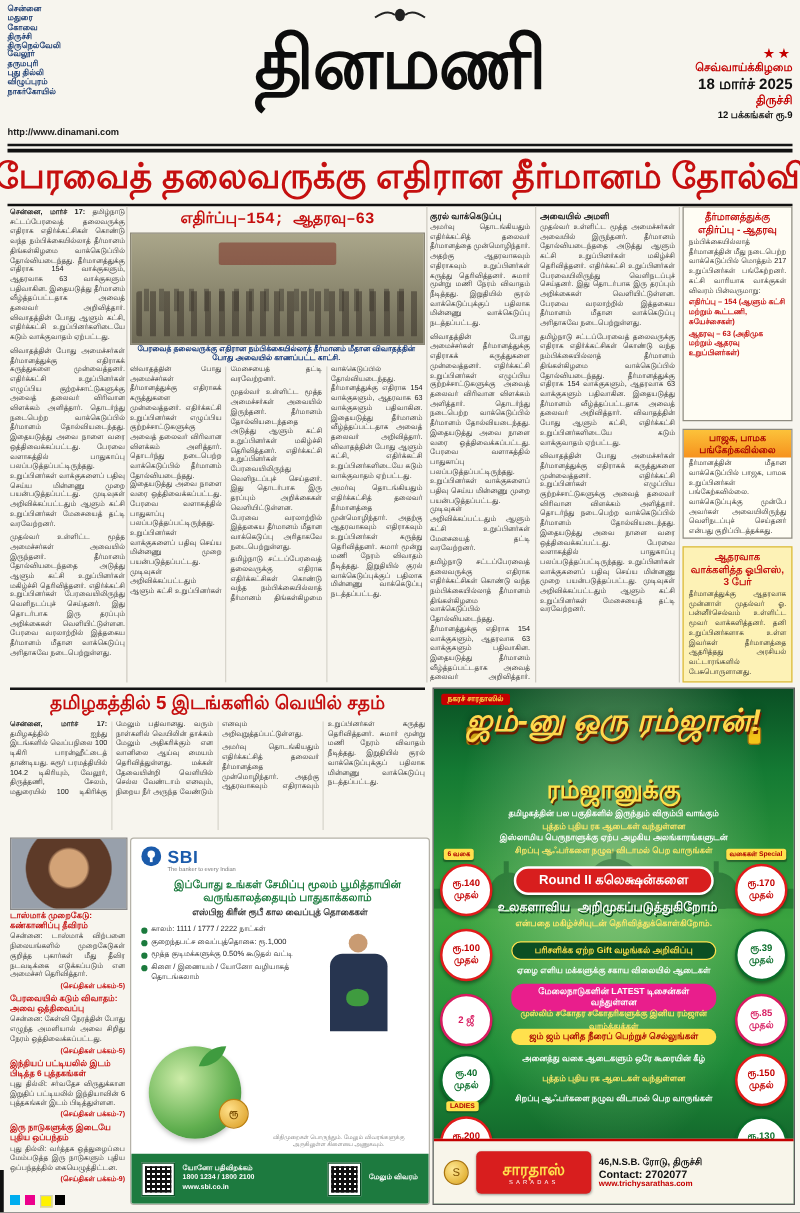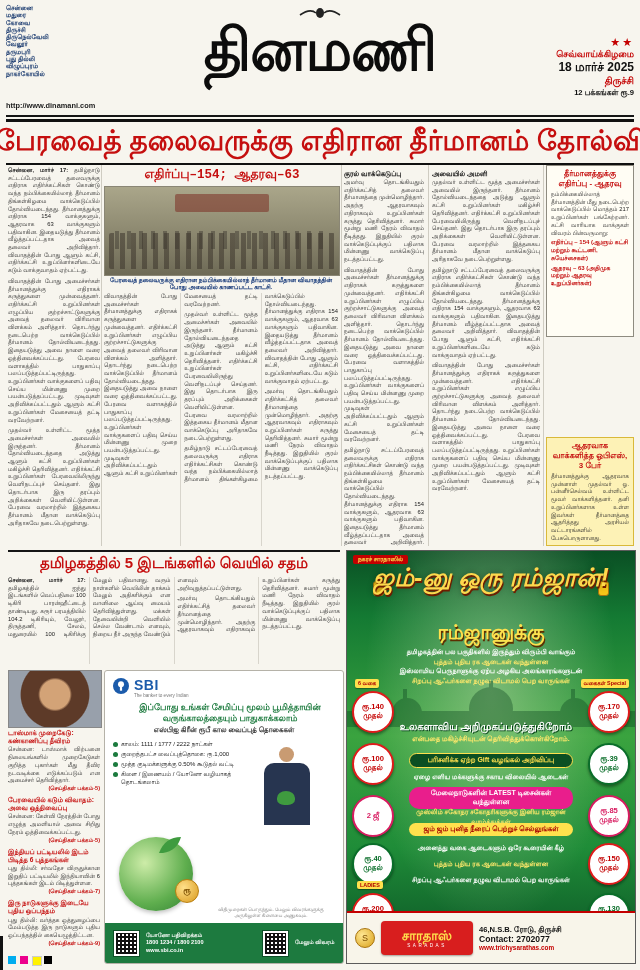--- a/index.html
+++ b/index.html
@@ -212,20 +212,24 @@
   <div class="vr" style="left:428px;top:165px;height:381px;"></div>
   <div class="vr" style="left:543px;top:165px;height:381px;"></div>
 
   <div class="abs sbox" style="left:546px;top:165px;width:88px;height:172px;box-sizing:border-box;">
     <div class="t">தீர்மானத்துக்கு எதிர்ப்பு - ஆதரவு</div>
     <div class="tiny just">நம்பிக்கையில்லாத் தீர்மானத்தின் மீது நடைபெற்ற வாக்கெடுப்பில் மொத்தம் 217 உறுப்பினர்கள் பங்கேற்றனர். கட்சி வாரியாக வாக்குகள் விவரம் பின்வருமாறு:</div>
     <div class="stat"><b>எதிர்ப்பு – 154 (ஆளும் கட்சி மற்றும் கூட்டணி, சுயேச்சைகள்)</b></div>
     <div class="stat"><b>ஆதரவு – 63 (அதிமுக மற்றும் ஆதரவு உறுப்பினர்கள்)</b></div>
   </div>
 
+  <div class="abs sbox" style="left:546px;top:343px;width:88px;height:88px;box-sizing:border-box;">
+    <div class="sbox2-head">பாஜக, பாமக பங்கேற்கவில்லை</div>
+    <div class="tiny just">தீர்மானத்தின் மீதான வாக்கெடுப்பில் பாஜக, பாமக உறுப்பினர்கள் பங்கேற்கவில்லை. வாக்கெடுப்புக்கு முன்பே அவர்கள் அவையிலிருந்து வெளிநடப்புச் செய்தனர் என்பது குறிப்பிடத்தக்கது.</div>
+  </div>
 
   <div class="abs sbox sbox-yellow" style="left:546px;top:437px;width:88px;height:109px;box-sizing:border-box;">
     <div class="t">ஆதரவாக வாக்களித்த ஓபிஎஸ், 3 பேர்</div>
     <div class="tiny just">தீர்மானத்துக்கு ஆதரவாக முன்னாள் முதல்வர் ஓ. பன்னீர்செல்வம் உள்ளிட்ட மூவர் வாக்களித்தனர். தனி உறுப்பினர்களாக உள்ள இவர்கள் தீர்மானத்தை ஆதரித்தது அரசியல் வட்டாரங்களில் பேசுபொருளானது.</div>
   </div>
 
   <div class="abs weather-rule" style="left:8px;width:332px;top:550px;"></div>
   <div class="abs weather-head" style="left:8px;top:554px;width:332px;">தமிழகத்தில் 5 இடங்களில் வெயில் சதம்</div>
   <div class="abs tiny just cols4" style="left:8px;top:577px;width:332px;height:87px;">
     <p><span class="dl">சென்னை, மார்ச் 17:</span> <span>தமிழகத்தில் ஐந்து இடங்களில் வெப்பநிலை 100 டிகிரி பாரன்ஹீட்டைத் தாண்டியது. கரூர் பரமத்தியில் 104.2 டிகிரியும், வேலூர், திருத்தணி, சேலம், மதுரையில் 100 டிகிரிக்கு மேலும் பதிவானது. வரும் நாள்களில் வெயிலின் தாக்கம் மேலும் அதிகரிக்கும் என வானிலை ஆய்வு மையம் தெரிவித்துள்ளது. மக்கள் தேவையின்றி வெளியில் செல்ல வேண்டாம் எனவும், நிறைய நீர் அருந்த வேண்டும் எனவும் அறிவுறுத்தப்பட்டுள்ளது.</span></p>
@@ -346,21 +350,22 @@
             <circle cx="60" cy="32" r="15"></circle>
             <rect x="56" y="8" width="4" height="26"></rect>
             <circle cx="144" cy="28" r="22"></circle>
             <rect x="142" y="0" width="4" height="12"></rect>
             <circle cx="228" cy="32" r="15"></circle>
             <rect x="224" y="8" width="4" height="26"></rect>
           </g>
         </svg>
     </div>
 
-    <div class="r2a abs" style="left:44px;right:54px;top:170px;">உலகளாவிய அறிமுகப்படுத்துகிறோம்</div>
+    <div class="round2 abs" style="left:64px;right:64px;top:142px;">Round II கலெக்ஷன்களை</div>
+    <div class="r2a abs" style="left:44px;right:54px;top:170px;font-family:Liberation Mono, monospace;">உலகளாவிய அறிமுகப்படுத்துகிறோம்</div>
     <div class="r2b abs" style="left:54px;right:54px;top:184px;">என்பதை மகிழ்ச்சியுடன் தெரிவித்துக்கொள்கிறோம்.</div>
 
     <div class="band gift abs" style="left:62px;right:62px;top:202px;">பரிசளிக்க ஏற்ற Gift வழங்கல் அறிவிப்பு</div>
     <div class="sr-line abs" style="left:56px;right:56px;top:221px;">ஏழை எளிய மக்களுக்கு சகாய விலையில் ஆடைகள்</div>
     <div class="band latest abs" style="left:62px;right:62px;top:236px;">மேலைநாடுகளின் LATEST டிசைன்கள் வந்துள்ளன</div>
     <div class="sr-line alt abs" style="left:56px;right:56px;top:256px;">முஸ்லிம் சகோதர சகோதரிகளுக்கு இனிய ரம்ஜான் வாழ்த்துக்கள்</div>
     <div class="band zam abs" style="left:62px;right:62px;top:272px;">ஜம் ஜம் புனித நீரைப் பெற்றுச் செல்லுங்கள்</div>
     <div class="sr-line abs" style="left:56px;right:56px;top:292px;">அனைத்து வகை ஆடைகளும் ஒரே கூரையின் கீழ்</div>
     <div class="sr-line alt abs" style="left:56px;right:56px;top:308px;">புத்தம் புதிய ரக ஆடைகள் வந்துள்ளன</div>
     <div class="sr-line abs" style="left:56px;right:56px;top:324px;">சிறப்பு ஆஃபர்களை நழுவ விடாமல் பெற வாருங்கள்</div>

